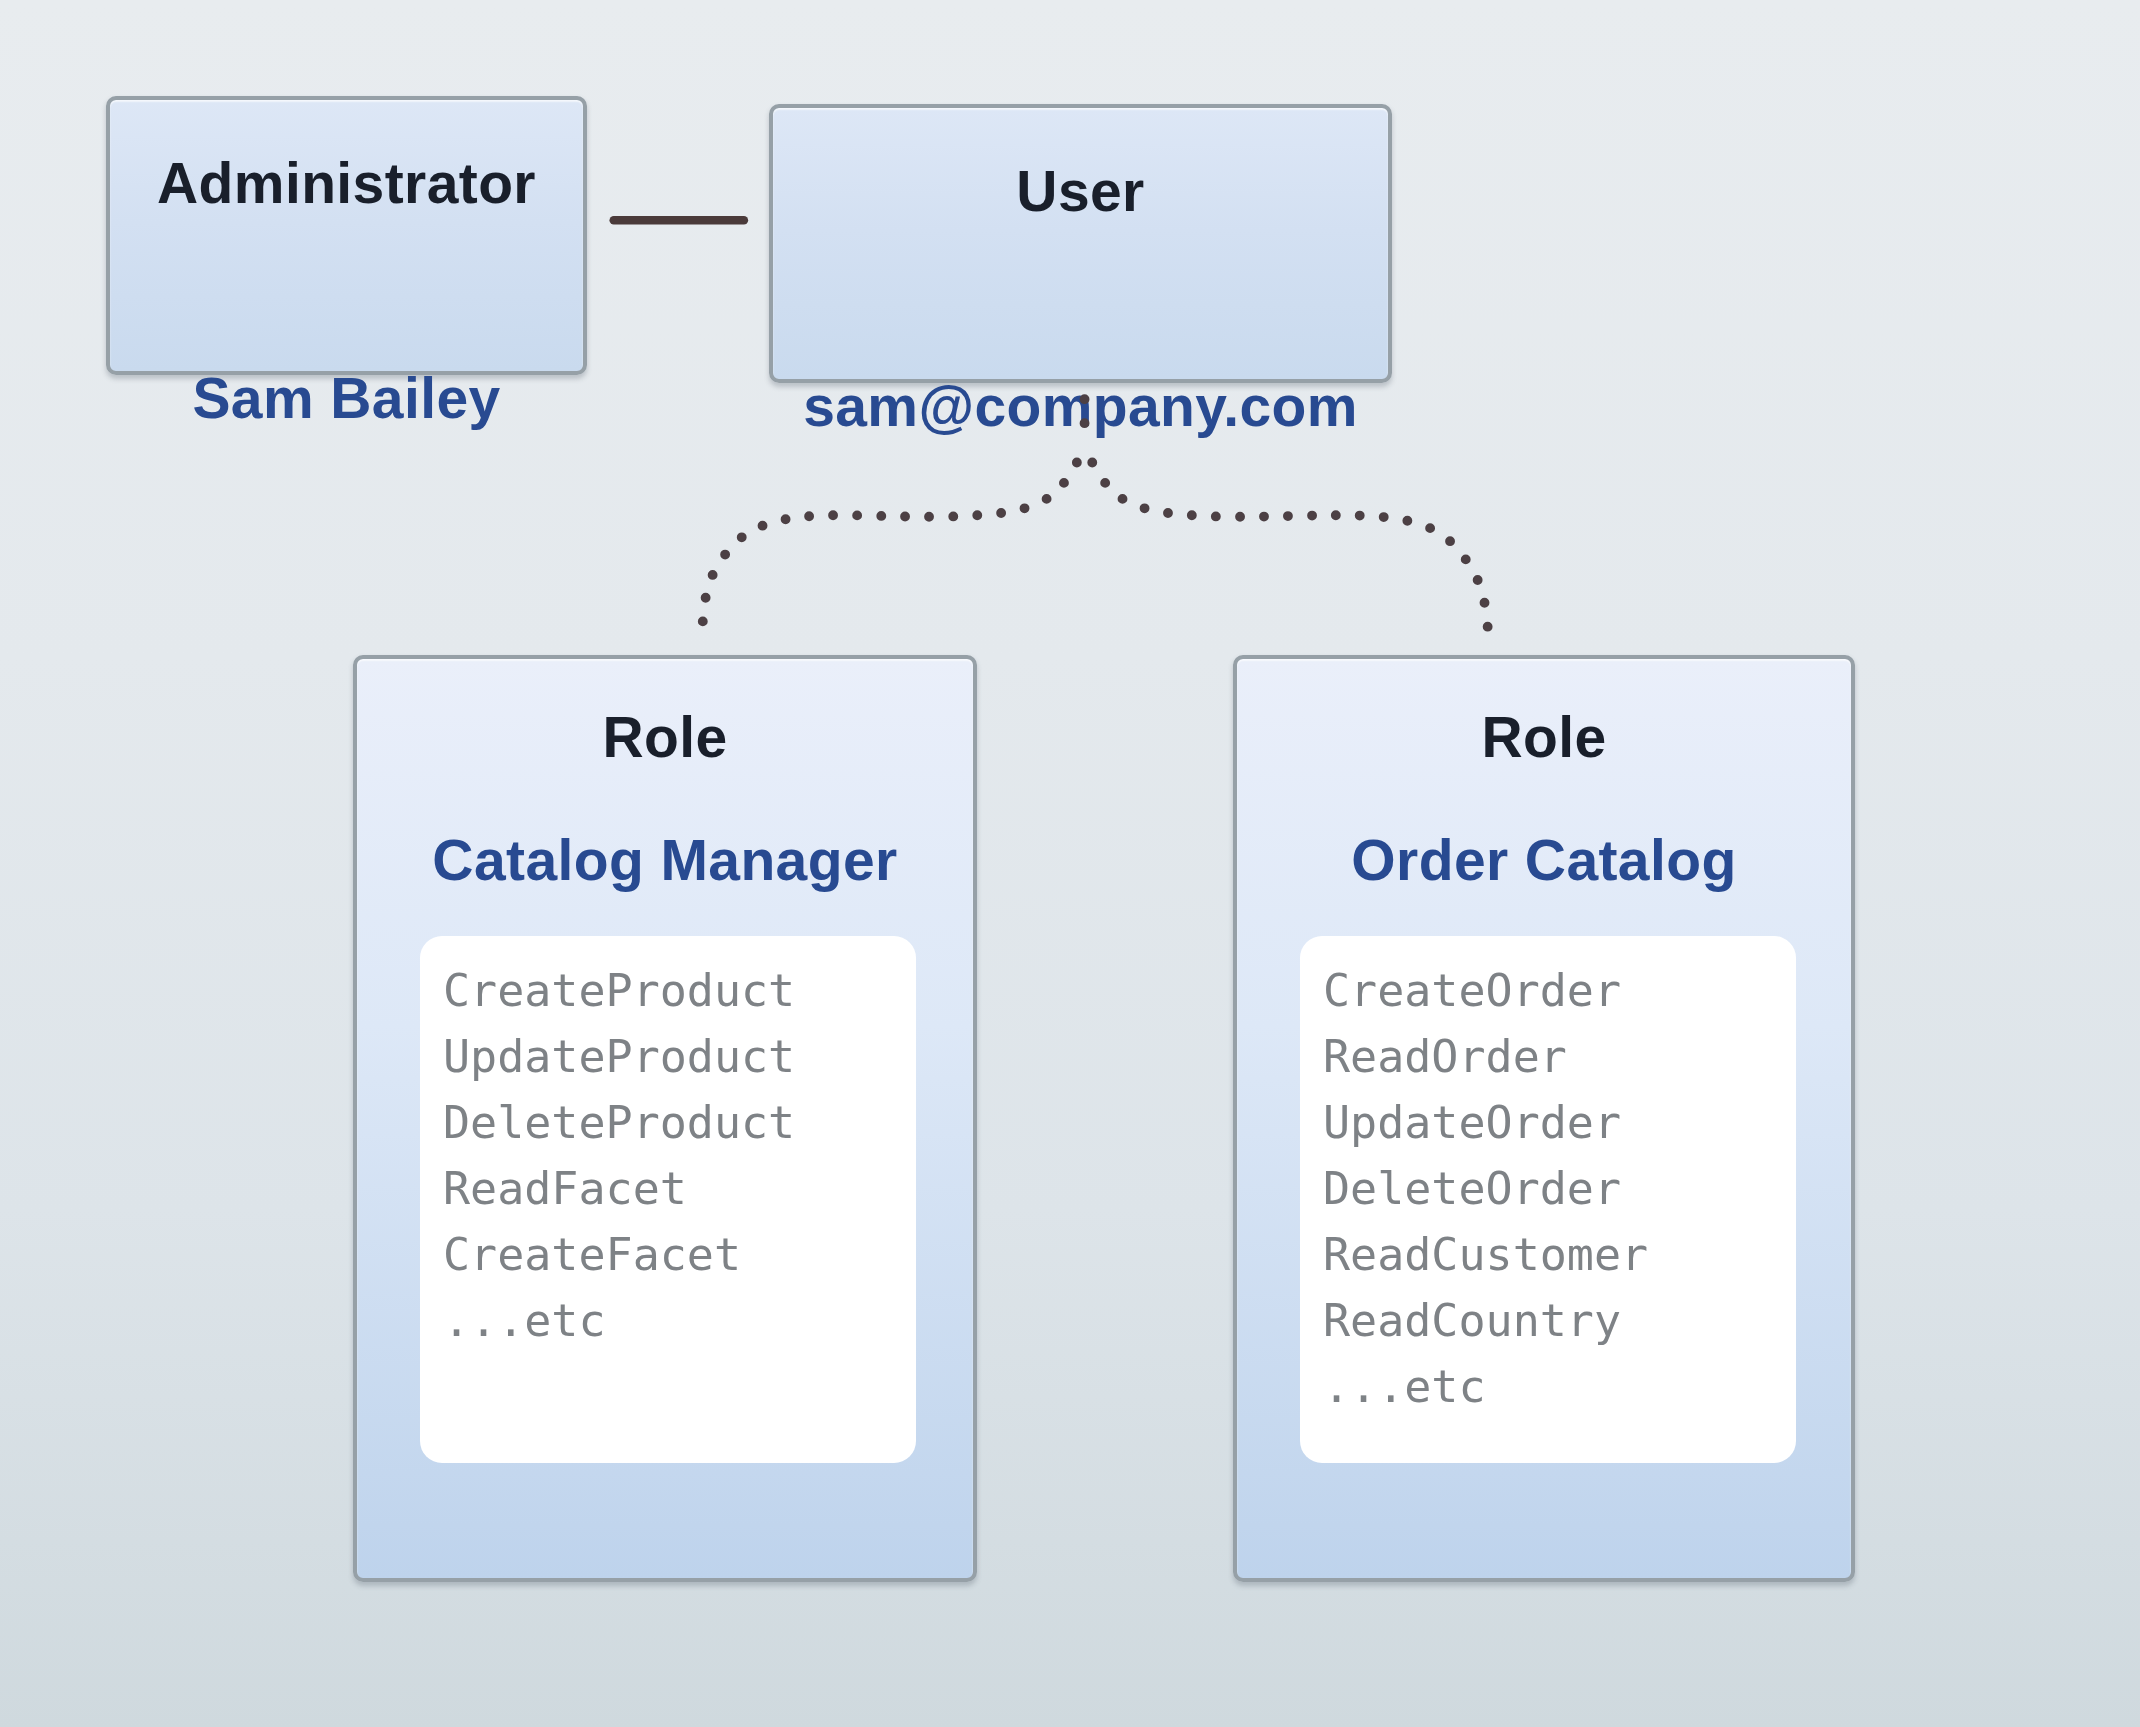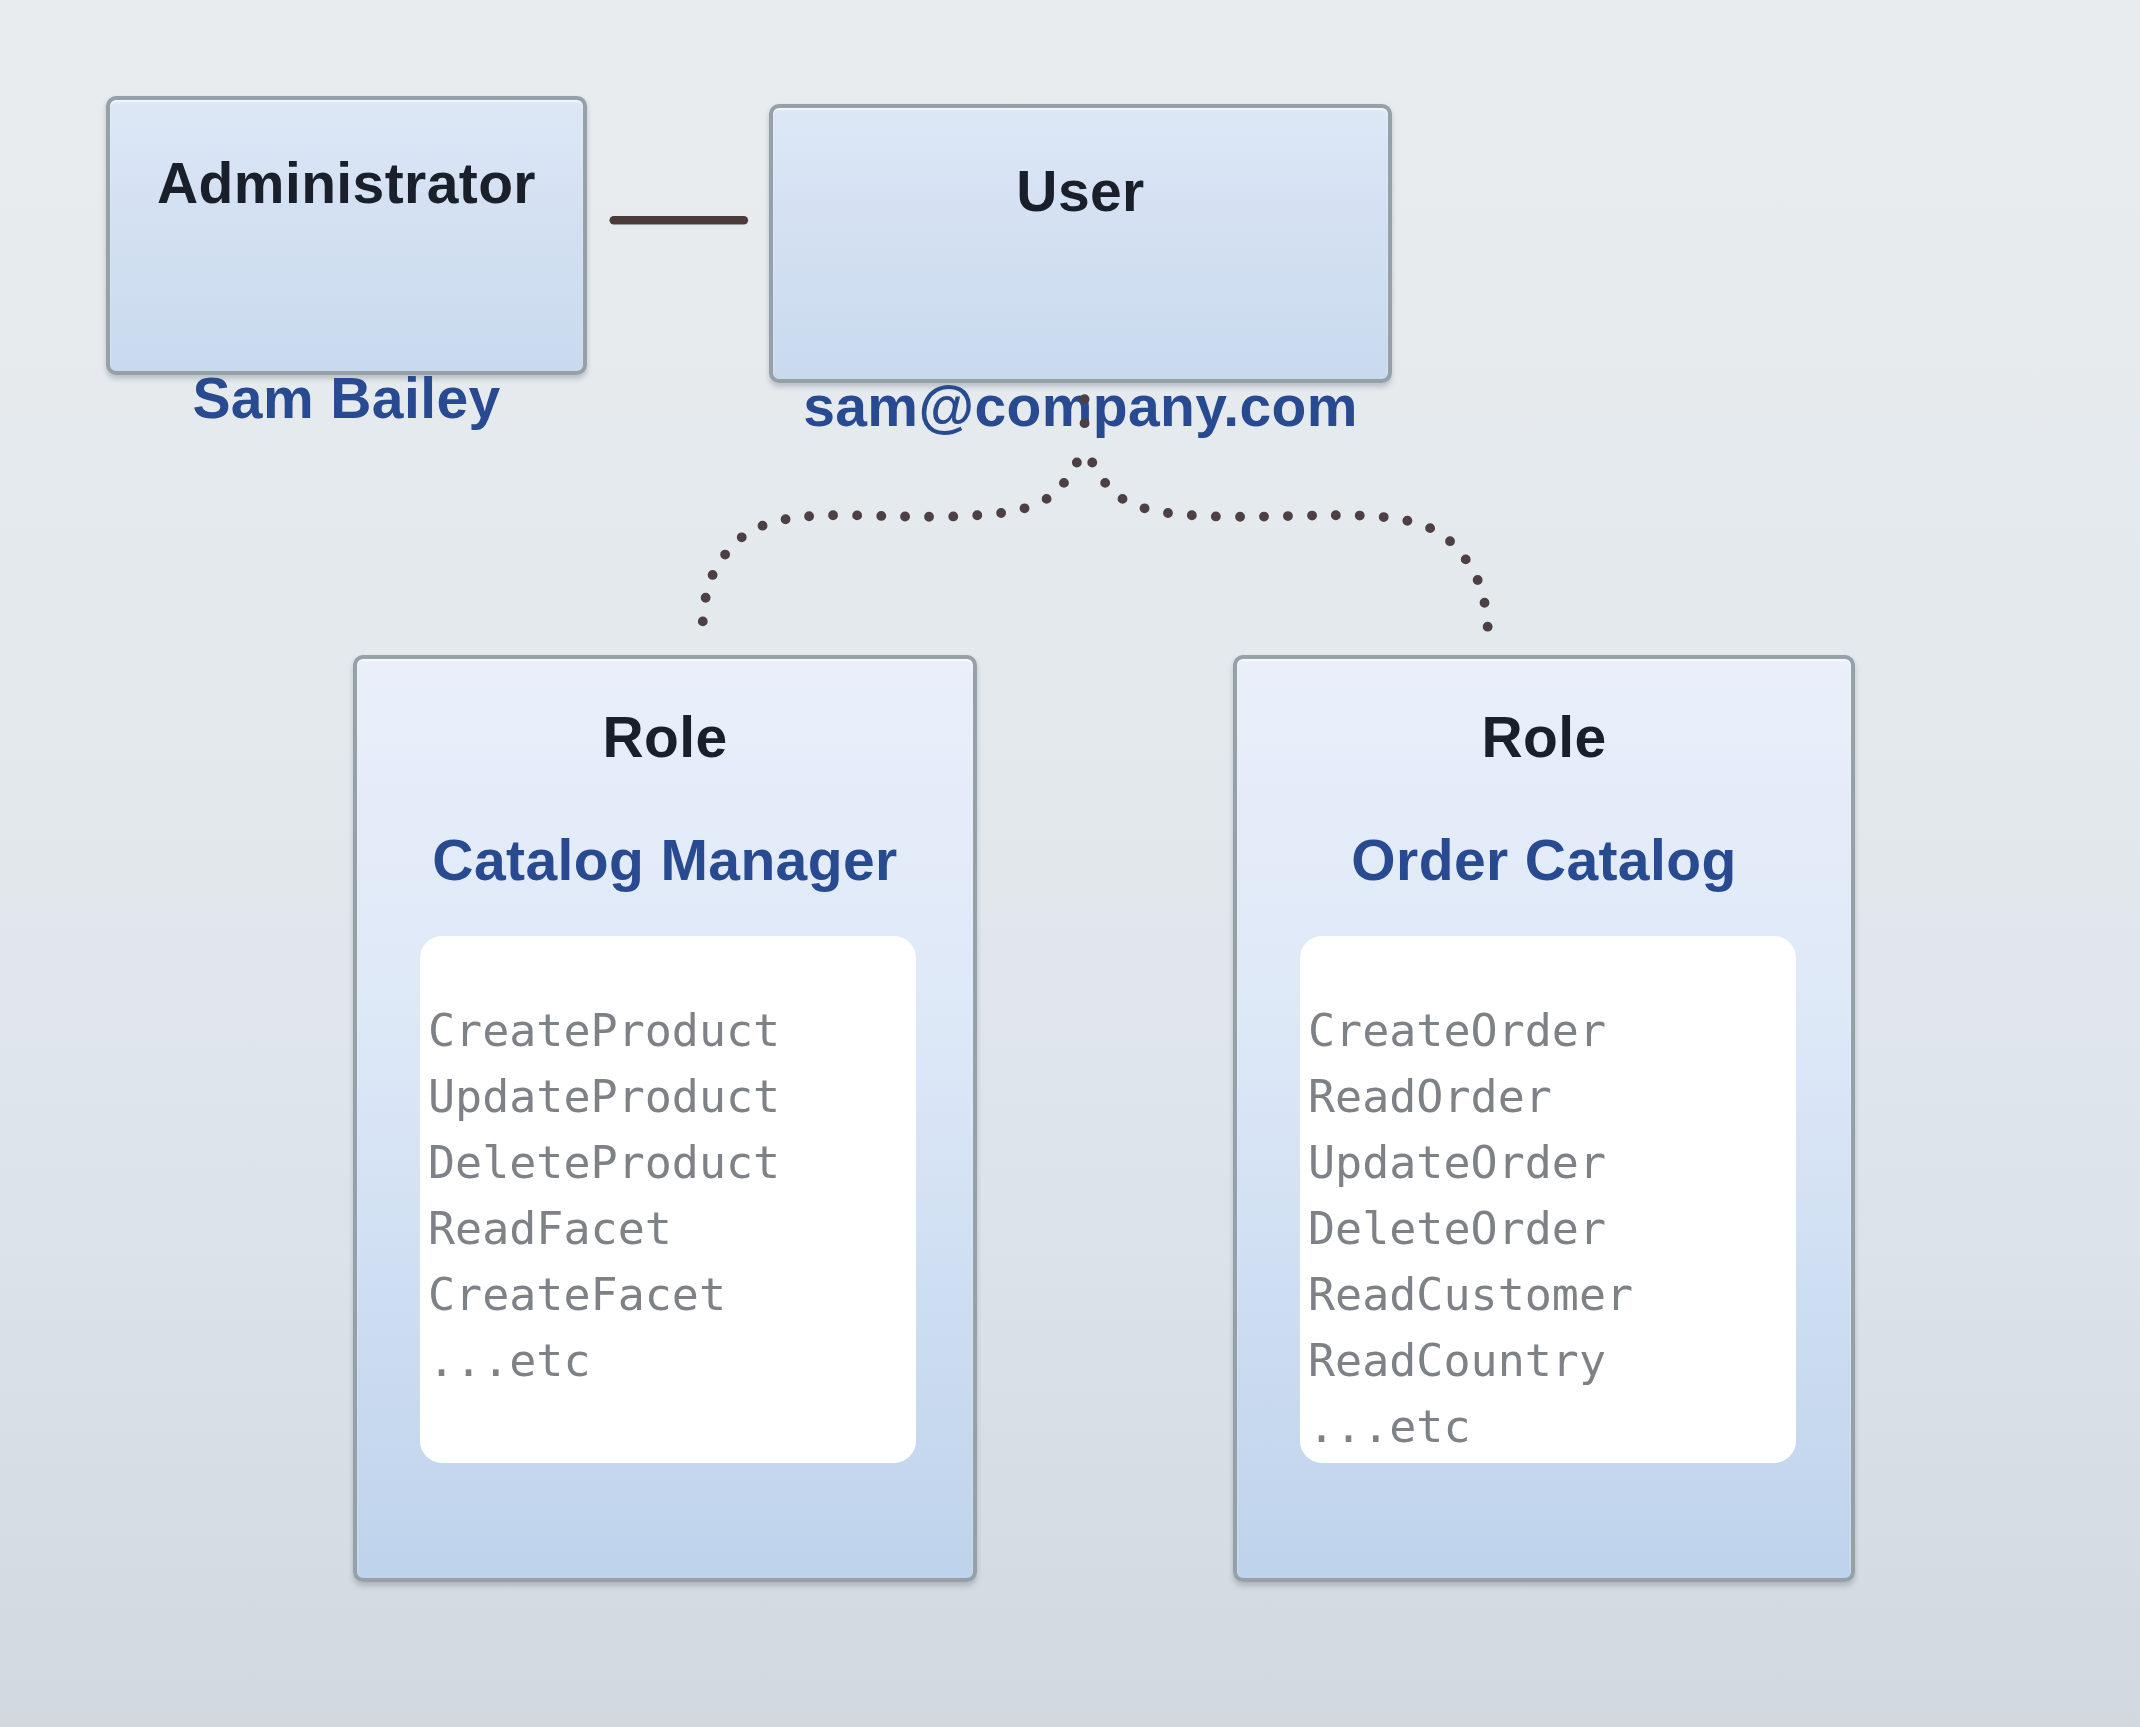--- a/index.html
+++ b/index.html
@@ -47,22 +47,21 @@
   .role-node .node-title{top:45px;}
   .role-node .node-subtitle{top:168px;}
 
   
   .perm-panel{
     position:absolute;left:63px;top:277px;width:496px;height:527px;
     background:#ffffff;border-radius:22px;
     padding:0;box-sizing:border-box;
   }
   .perm-list{
-    padding:22px 0 0 8px;
-    margin-top:40px;
+    padding:22px 0 0 23px;
   }
   .perm-item{
     font-family:"DejaVu Sans Mono", monospace;
     font-size:45px;line-height:66px;
     color:#7e8286;white-space:pre;
   }
 
   
   svg.wires{position:absolute;left:0;top:0;width:2140px;height:1728px;pointer-events:none;}
   .solid-link{

